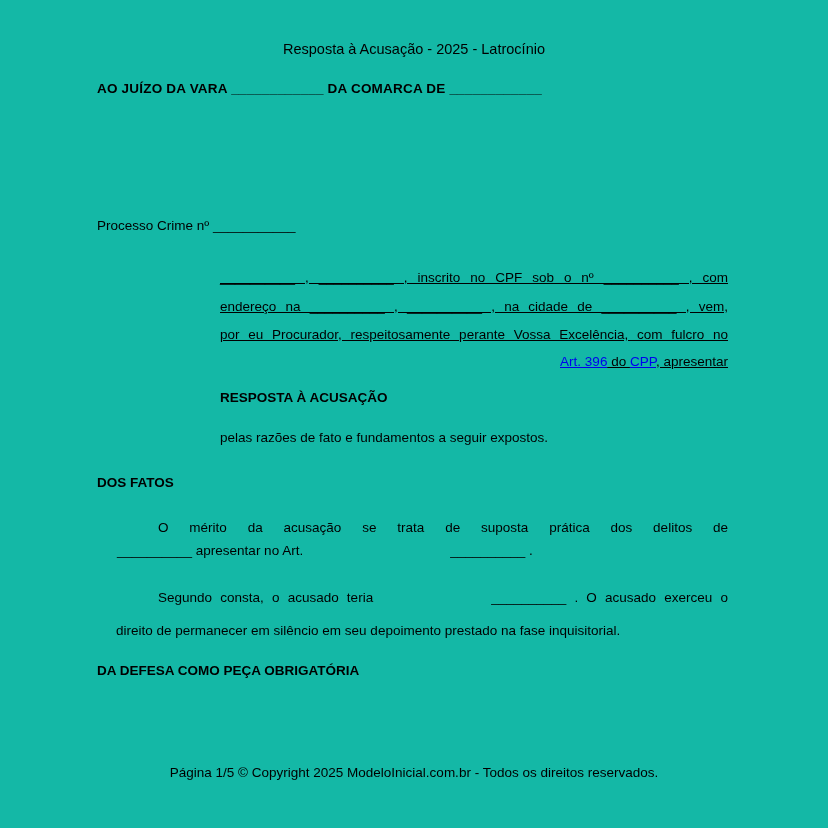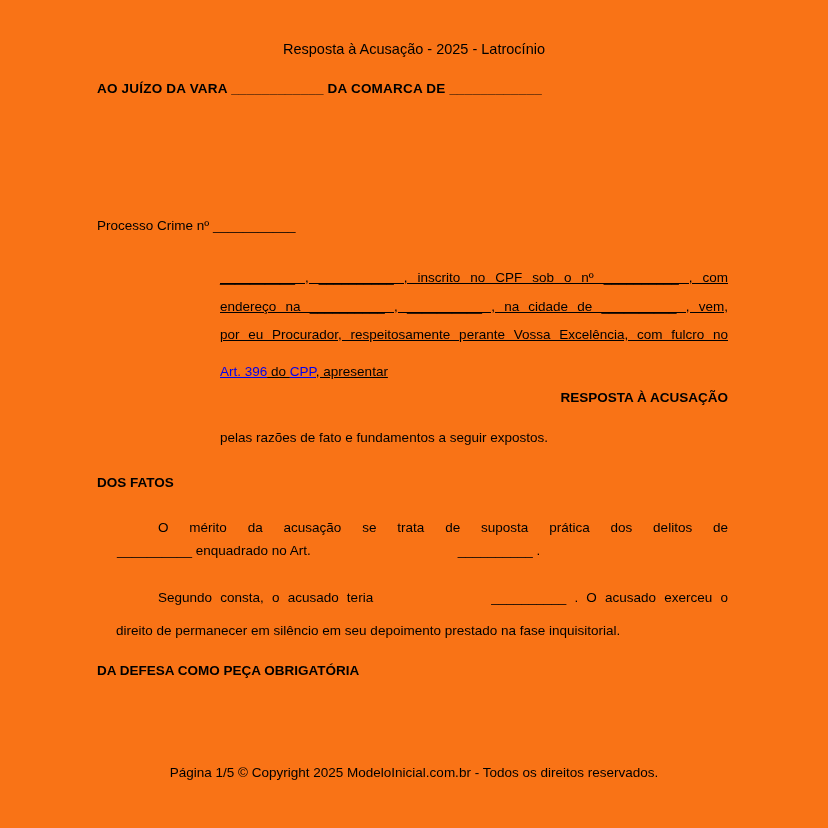--- a/index.html
+++ b/index.html
@@ -1,36 +1,36 @@
 <!DOCTYPE html>
 <html><head>
 <meta charset="utf-8">
 <style>
   html, body { margin: 0; padding: 0; background: #ffffff; }
   #page {
     position: relative;
     width: 828px;
     height: 828px;
-    background: #f97316;
+    background: #14b8a6;
     font-family: "Liberation Sans", "DejaVu Sans", sans-serif;
     font-size: 13.5px;
     color: #000000;
     overflow: hidden;
   }
   .abs { position: absolute; }
   .j { text-align: justify; text-align-last: justify; }
 
   .title   { top: 41px;  left: 0; right: 0; text-align: center; font-size: 14.5px; }
   .court   { top: 81px;  left: 97px; font-weight: bold; letter-spacing: 0.2px; }
   .processo{ top: 218px; left: 97px; }
 
   .qual    { top: 264px; left: 220px; width: 508px; line-height: 28.5px; text-decoration: underline; }
-  .qual .last-line { line-height: 20px; margin-top: 12px; text-align: left; }
+  .qual .last-line { line-height: 20px; margin-top: 2px; text-align: right; }
 
-  .resposta{ top: 390px; left: 220px; width: 508px; text-align: right; font-weight: bold; }
+  .resposta{ top: 390px; left: 220px; width: 508px; text-align: left; font-weight: bold; }
   .pelas   { top: 430px; left: 220px; }
   .dosfatos{ top: 475px; left: 97px; font-weight: bold; }
 
   .merito  { top: 516px; left: 97px; width: 631px; line-height: 23px; }
   .merito .l1 { text-indent: 61px; }
   .merito .l2 { margin-left: 20px; }
 
   .segundo { top: 586px; left: 97px; width: 631px; }
   .segundo .l1 { text-indent: 61px; line-height: 23px; }
   .segundo .l2 { margin-top: 10px; line-height: 23px; margin-left: 19px; }
@@ -69,21 +69,21 @@
 
   <div class="abs resposta">RESPOSTA À ACUSAÇÃO</div>
 
   <div class="abs pelas">pelas razões de fato e fundamentos a seguir expostos.</div>
 
   <div class="abs dosfatos">DOS FATOS</div>
 
   <div class="abs merito">
     <div class="l1 j">O mérito da acusação se trata de suposta prática dos delitos de</div>
     <div class="l2">
-      <span>__________ enquadrado no Art.</span><span class="gap-art"></span><span>__________ .</span>
+      <span>__________ apresentar no Art.</span><span class="gap-art"></span><span>__________ .</span>
     </div>
   </div>
 
   <div class="abs segundo">
     <div class="l1 j">
       <span>Segundo consta, o acusado teria</span><span class="gap-teria"></span><span>__________ . O acusado exerceu o</span>
     </div>
     <div class="l2">direito de permanecer em silêncio em seu depoimento prestado na fase inquisitorial.</div>
   </div>
 

